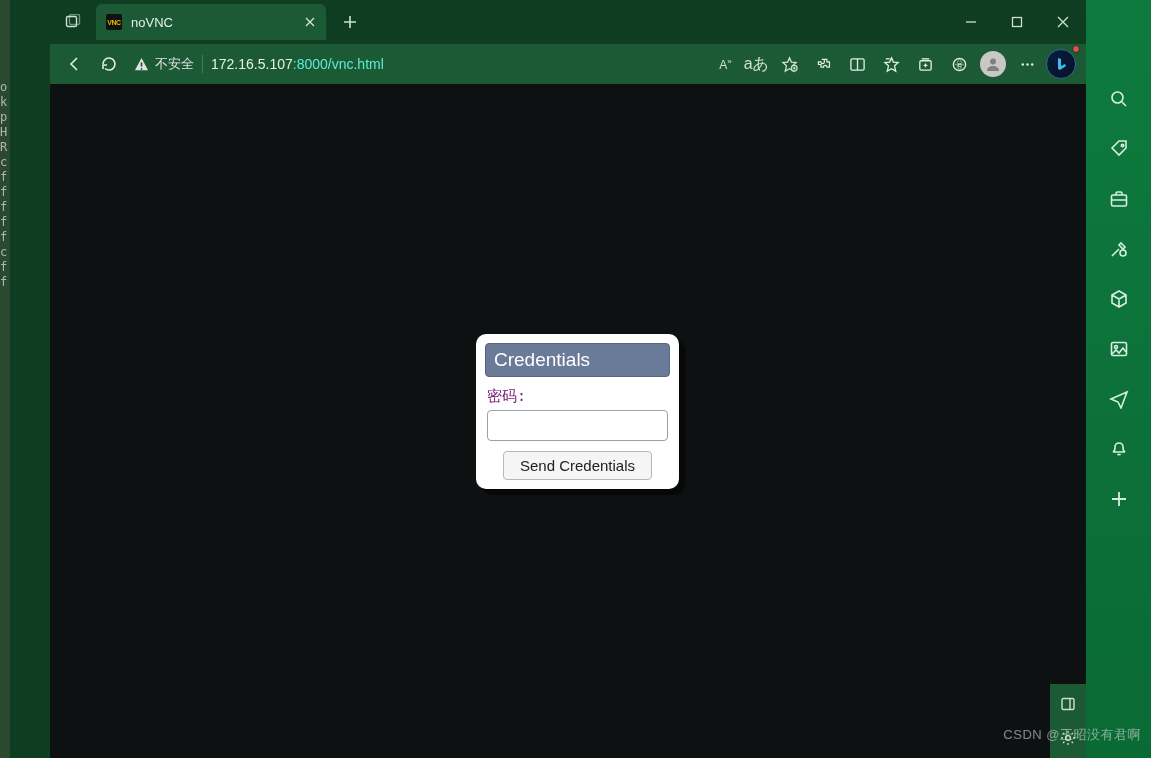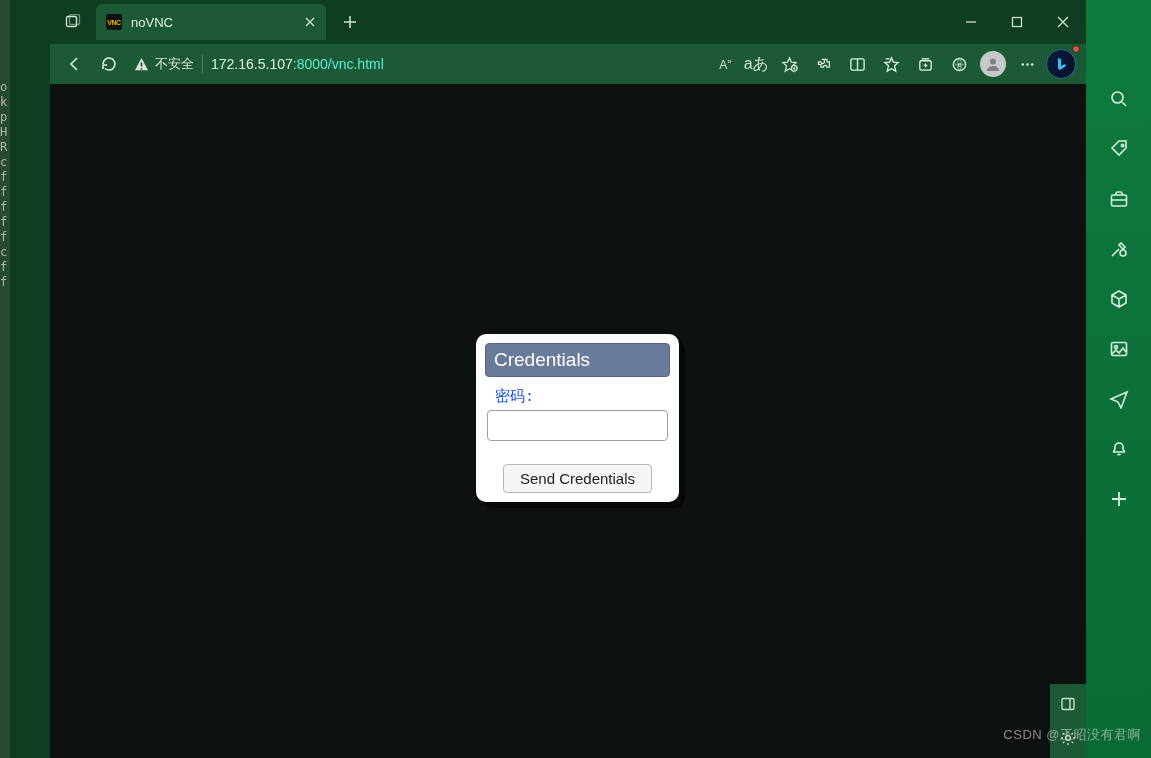--- a/index.html
+++ b/index.html
@@ -86,26 +86,26 @@
   .dialog {
     position:absolute; left:426px; top:250px; width:203px;
     background:#fff; border-radius:10px; padding:9px;
     box-shadow: 6px 6px 0 rgba(0,0,0,.45), 0 0 0 1px rgba(0,0,0,.08);
   }
   .dialog-head {
     background:#6a7a99; color:#fff; font-size:19px; padding:5px 8px;
     border-radius:4px; border:1px solid #566584;
   }
   .dialog-body { padding:6px 2px 0 2px; }
-  .dialog-label { font-size:15px; color:#1d4ed8; margin:4px 8px;font-family:Liberation Mono, monospace; }
+  .dialog-label { font-size:15px; color:#701a75; margin:4px 0;font-family:Liberation Mono, monospace; }
   .dialog-input {
     width:100%; height:31px; border:1px solid #9aa0a6; border-radius:4px;
     background:#fff; padding:0 6px;
   }
-  .dialog-btn-row { display:flex; justify-content:center; margin-top:23px; }
+  .dialog-btn-row { display:flex; justify-content:center; margin-top:10px; }
   .dialog-btn {
     padding:5px 16px; font-size:15px; background:#f5f5f5;
     border:1px solid #b5b8bb; border-radius:4px; color:#222;
   }
 
   
   .edge-side {
     position:absolute; right:0; bottom:0; width:36px;
     display:flex;flex-direction:column;align-items:center;gap:6px;padding:6px 0;
     background:#1b5a35;

